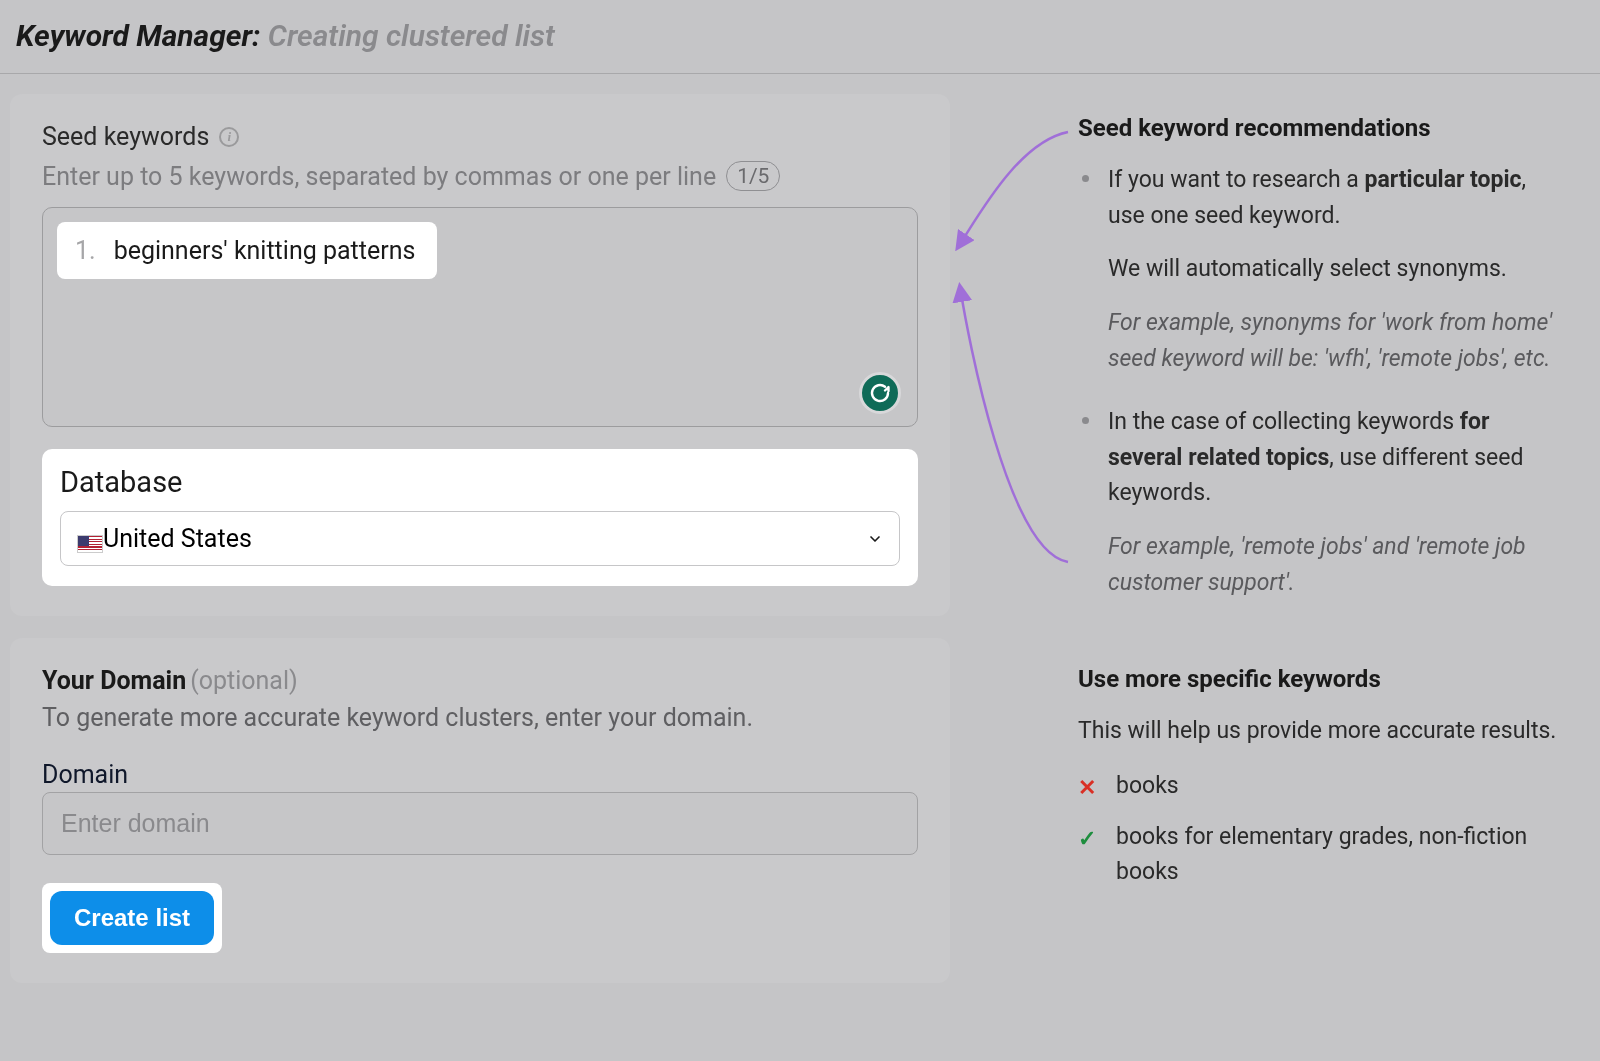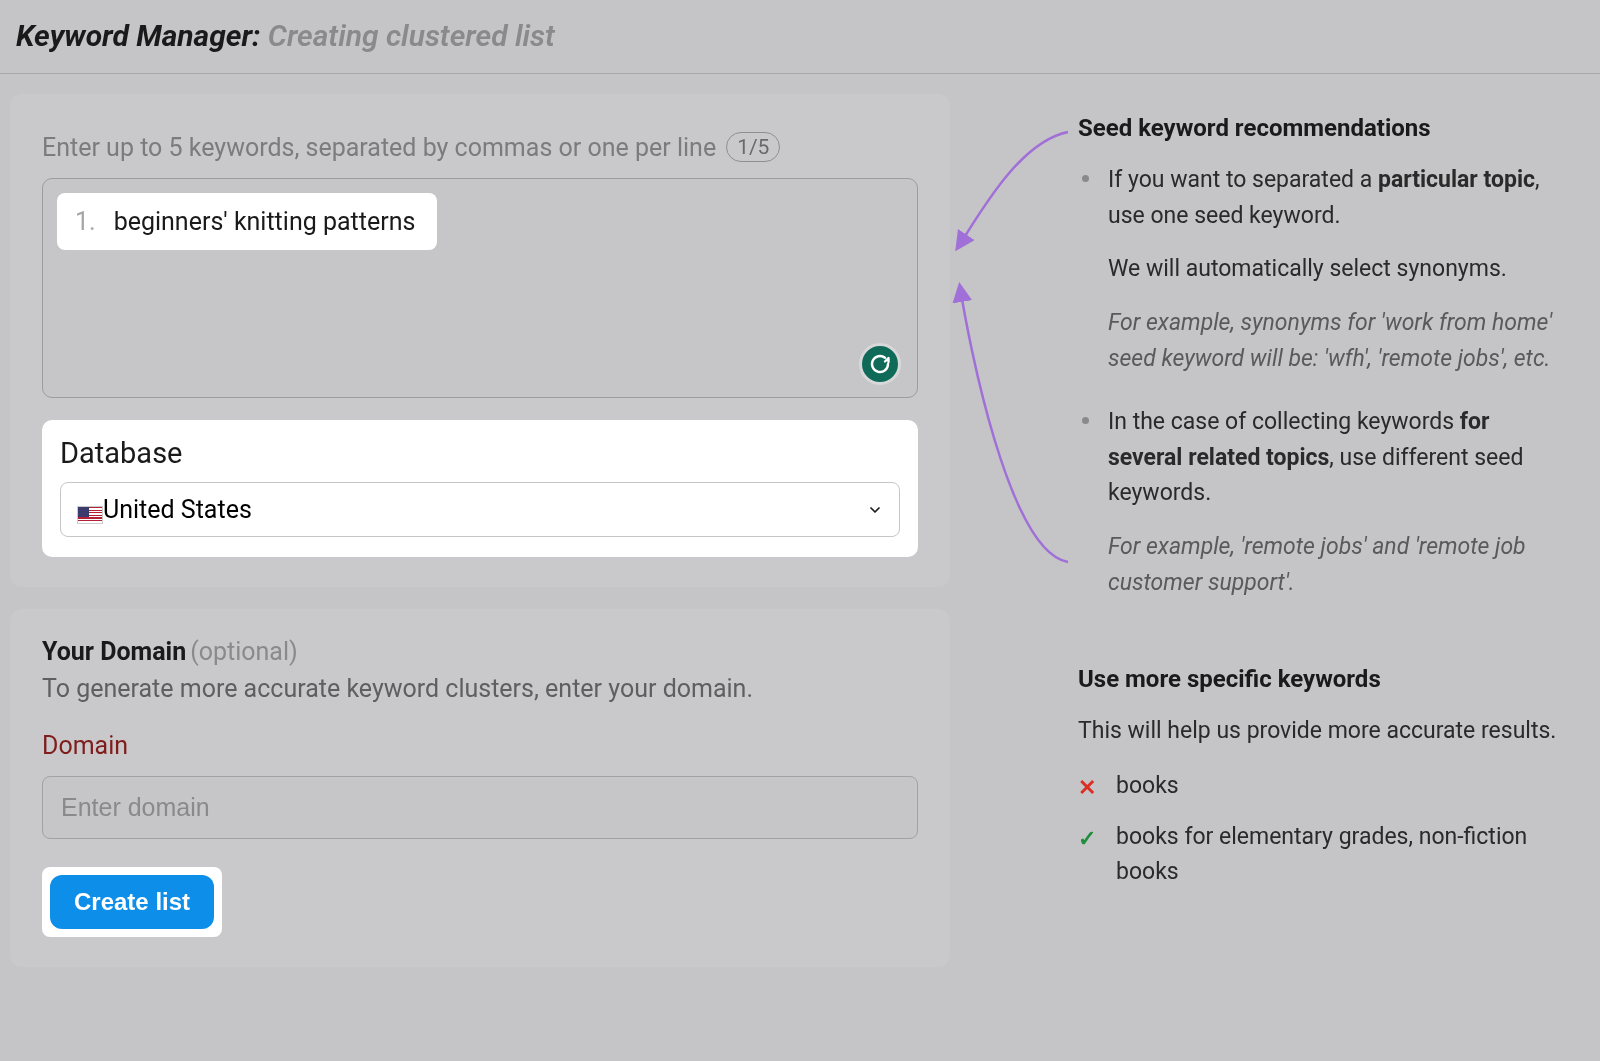--- a/index.html
+++ b/index.html
@@ -174,23 +174,23 @@
       font-weight: 400;
       color: #8a8a8d;
     }
     .domain-card .desc {
       font-size: 25px;
       color: #5f5f62;
       margin-top: 8px;
     }
     .field-label {
       font-size: 25px;
-      color: #7f1d1d;
+      color: #0f172a;
       margin-top: 28px;
-      margin-bottom: 16px;
+      margin-bottom: 3px;
     }
     .text-input {
       width: 100%;
       border: 1.5px solid #a2a2a4;
       border-radius: 8px;
       background: #c6c6c8;
       padding: 16px 18px;
       font-size: 25px;
       color: #1a1a1a;
     }
@@ -292,20 +292,24 @@
     <span>Keyword Manager:</span>
     <span class="subtitle">Creating clustered list</span>
   </h1>
 </div>
 <div class="divider"></div>
 
 <div class="main">
   <div class="left-col">
 
     <div class="card">
+      <div class="section-label">
+        <span>Seed keywords</span>
+        <span class="info-icon">i</span>
+      </div>
       <div class="help-text">
         <span>Enter up to 5 keywords, separated by commas or one per line</span>
         <span class="counter">1/5</span>
       </div>
       <div class="keyword-box">
         <div class="keyword-chip">
           <span class="num">1.</span>
           <span class="kw">beginners' knitting patterns</span>
         </div>
         <div class="grammarly-badge">
@@ -352,21 +356,21 @@
       </marker>
     </defs>
     <path d="M120 20 C 70 30, 30 105, 10 135" stroke="#a06fd8" stroke-width="2.5" fill="none" marker-end="url(#arrh)"></path>
     <path d="M120 450 C 60 440, 20 225, 12 175" stroke="#a06fd8" stroke-width="2.5" fill="none" marker-end="url(#arrh)"></path>
   </svg>
 
   <div class="right-col">
     <div class="rec-title">Seed keyword recommendations</div>
     <ul class="rec-list">
       <li>
-        <span>If you want to separated a </span><strong>particular topic</strong><span>, use one seed keyword.</span>
+        <span>If you want to research a </span><strong>particular topic</strong><span>, use one seed keyword.</span>
         <div class="sub">We will automatically select synonyms.</div>
         <div class="sub"><em>For example, synonyms for 'work from home' seed keyword will be: 'wfh', 'remote jobs', etc.</em></div>
       </li>
       <li>
         <span>In the case of collecting keywords </span><strong>for several related topics</strong><span>, use different seed keywords.</span>
         <div class="sub"><em>For example, 'remote jobs' and 'remote job customer support'.</em></div>
       </li>
     </ul>
 
     <div class="spec-section">

